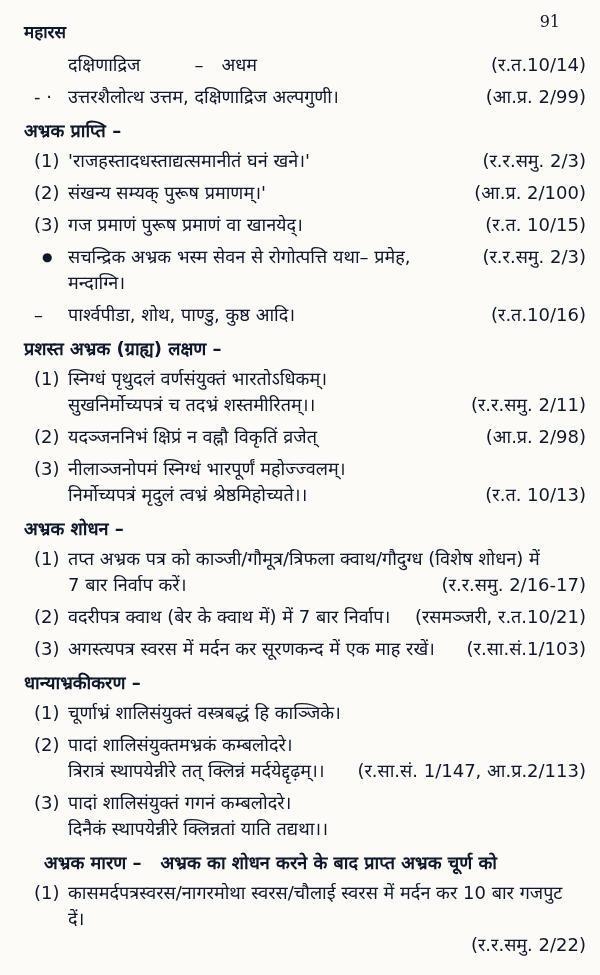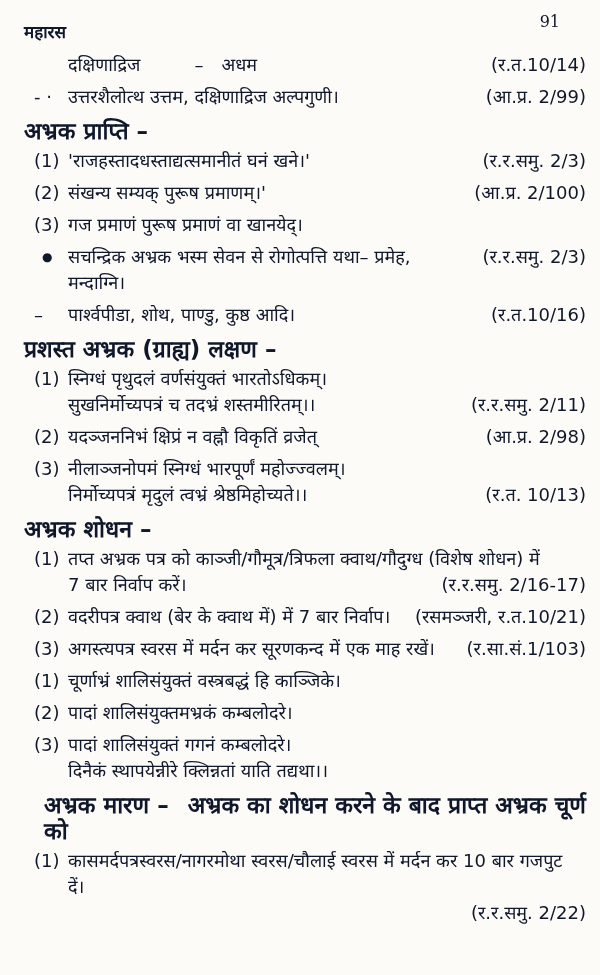--- a/index.html
+++ b/index.html
@@ -27,21 +27,21 @@
     margin-top: 8px;
   }
   .page-number {
     font-family: "DejaVu Serif", "Liberation Serif", serif;
     font-size: 16px;
     margin-right: 26px;
   }
   .section { margin-bottom: 4px; }
   .heading {
     font-weight: bold;
-    font-size: 23px;
+    font-size: 18px;
     line-height: 26px;
     margin: 8px 0 4px 0;
   }
   .heading.indented { margin-left: 20px; }
   .hsuffix { margin-left: 19px; }
   .item { display: flex; margin-bottom: 6px; }
   .marker {
     flex: none;
     width: 44px;
     box-sizing: border-box;
@@ -108,20 +108,21 @@
               <span class="txt">संखन्य सम्यक् पुरूष प्रमाणम्।'</span>
               <span class="ref">(आ.प्र. 2/100)</span>
             </div>
           </div>
         </div>
         <div class="item">
           <span class="marker">(3)</span>
           <div class="lines">
             <div class="line">
               <span class="txt">गज प्रमाणं पुरूष प्रमाणं वा खानयेद्।</span>
+              <span class="ref">(र.त. 10/15)</span>
             </div>
           </div>
         </div>
         <div class="item">
           <span class="marker bullet">●</span>
           <div class="lines">
             <div class="line">
               <span class="txt">सचन्द्रिक अभ्रक भस्म सेवन से रोगोत्पत्ति यथा– प्रमेह, मन्दाग्नि।</span>
               <span class="ref">(र.र.समु. 2/3)</span>
             </div>
@@ -203,35 +204,40 @@
           <span class="marker">(3)</span>
           <div class="lines">
             <div class="line">
               <span class="txt">अगस्त्यपत्र स्वरस में मर्दन कर सूरणकन्द में एक माह रखें।</span>
               <span class="ref">(र.सा.सं.1/103)</span>
             </div>
           </div>
         </div>
       </section>
       <section class="section">
+        <div class="heading"><span class="htext">धान्याभ्रकीकरण –</span></div>
         <div class="item">
           <span class="marker">(1)</span>
           <div class="lines">
             <div class="line">
               <span class="txt">चूर्णाभ्रं शालिसंयुक्तं वस्त्रबद्धं हि काञ्जिके।</span>
               <span class="ref"></span>
             </div>
           </div>
         </div>
         <div class="item">
           <span class="marker">(2)</span>
           <div class="lines">
             <div class="line">
               <span class="txt">पादां शालिसंयुक्तमभ्रकं कम्बलोदरे।</span>
               <span class="ref"></span>
+            </div>
+            <div class="line">
+              <span class="txt">त्रिरात्रं स्थापयेन्नीरे तत् क्लिन्नं मर्दयेद्दृढ़म्।।</span>
+              <span class="ref">(र.सा.सं. 1/147, आ.प्र.2/113)</span>
             </div>
           </div>
         </div>
         <div class="item">
           <span class="marker">(3)</span>
           <div class="lines">
             <div class="line">
               <span class="txt">पादां शालिसंयुक्तं गगनं कम्बलोदरे।</span>
               <span class="ref"></span>
             </div>

